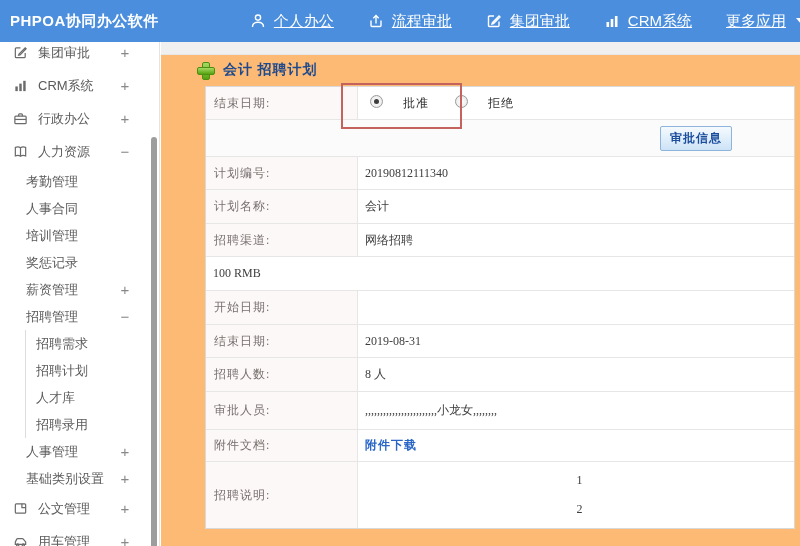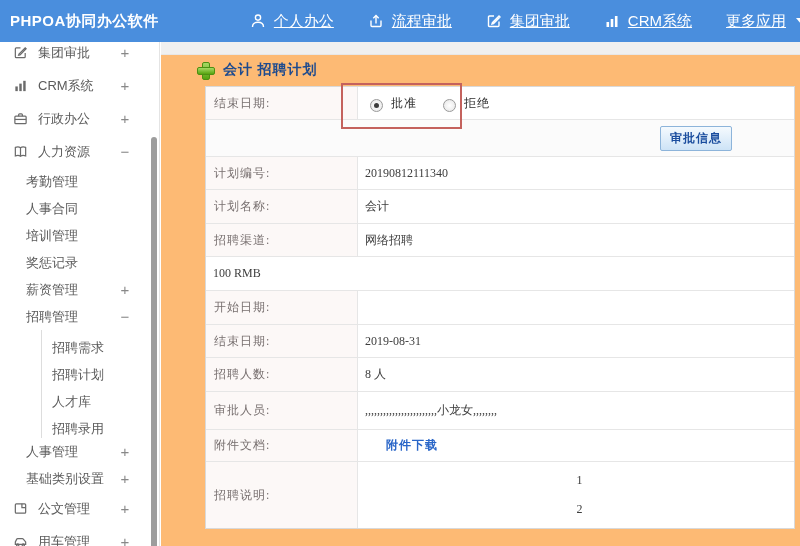--- a/index.html
+++ b/index.html
@@ -21,21 +21,21 @@
   .caret { width:0; height:0; border-left:5px solid transparent; border-right:5px solid transparent;
     border-top:6px solid #fff; margin-left:2px; }
 
   
   .sidebar { position:absolute; left:0; top:42px; width:160px; bottom:0; background:#fff;
     border-right:1px solid #e4e4e4; overflow:hidden; }
   .sb-nav { margin-top:-6px; }
   .sb-item { display:flex; align-items:center; color:#5a5a5a; font-size:13px; cursor:pointer; }
   .sb-item.lv1 { height:33px; padding-left:12px; }
   .sb-item.lv2 { height:27px; padding-left:26px; }
-  .sb-item.lv3 { height:27px; margin-left:41px; border-left:1px solid #ddd; padding-left:10px;align-items:flex-end; }
+  .sb-item.lv3 { height:27px; margin-left:25px; border-left:1px solid #ddd; padding-left:10px; }
   .sb-ic { width:17px; height:17px; margin-right:9px; color:#6b6b6b; display:flex;
     align-items:center; justify-content:center; }
   .sb-tg { margin-left:auto; margin-right:28px; color:#888; font-size:15px; width:12px; text-align:center; }
   .sb-scroll { position:absolute; left:151px; top:95px; bottom:-2px; width:6px;
     background:#9d9d9d; border-radius:3px; }
 
   
   .main { position:absolute; left:161px; top:42px; right:0; bottom:0; background:#fdba74;
     font-family:"Liberation Serif","DejaVu Serif",serif; }
   .top-strip { height:13px; background:#f0f0f0; border-bottom:1px solid #e7e7e7; }
@@ -56,31 +56,31 @@
     color:#776f6f; display:flex; align-items:center; padding-left:8px; letter-spacing:1px; }
   .fv { flex:1; display:flex; align-items:center; padding-left:7px; color:#3d3d3d; }
   .h33{height:33px} .h34{height:34px} .h37{height:37px} .h38{height:38px} .h32{height:32px} .h66{height:66px}
 
   .btn-row { justify-content:flex-end; align-items:center; background:#fbfbfb; padding-right:62px; }
   .approve-btn { font-family:"Liberation Serif","DejaVu Serif",serif; font-size:12px; font-weight:bold;
     color:#1a4d9e; background:linear-gradient(#f5fafe,#cde3f6); border:1px solid #8db4da;
     border-radius:2px; padding:3px 9px; letter-spacing:1px; cursor:pointer; }
 
   .radio-group { display:flex; align-items:center; gap:26px; padding-left:12px; }
-  .radio-opt { display:flex; align-items:flex-end; gap:8px; }
+  .radio-opt { display:flex; align-items:flex-start; gap:20px; }
   .radio { width:13px; height:13px; border-radius:50%; border:1px solid #9a9a9a;
     background:radial-gradient(#fff,#e4e4e4); position:relative; cursor:pointer; }
   .radio.on::after { content:""; position:absolute; left:3px; top:3px; width:5px; height:5px;
     border-radius:50%; background:#3c3c3c; }
   .radio-lbl { color:#2e2e2e; letter-spacing:1px; }
 
   .red-box { position:absolute; left:180px; top:41px; width:121px; height:46px;
     border:2px solid #c4625d; pointer-events:none; }
 
-  .link { color:#2a66c8; font-weight:bold; cursor:pointer; letter-spacing:1px;margin-left:21px; }
+  .link { color:#2a66c8; font-weight:bold; cursor:pointer; letter-spacing:1px; }
   .mline { display:flex; flex-direction:column; justify-content:center; gap:14px; }
 </style>
 </head>
 <body>
 
 <div class="topbar">
   <span class="logo">PHPOA协同办公软件</span>
   <span class="burger">
       <i></i>
       <i></i>

